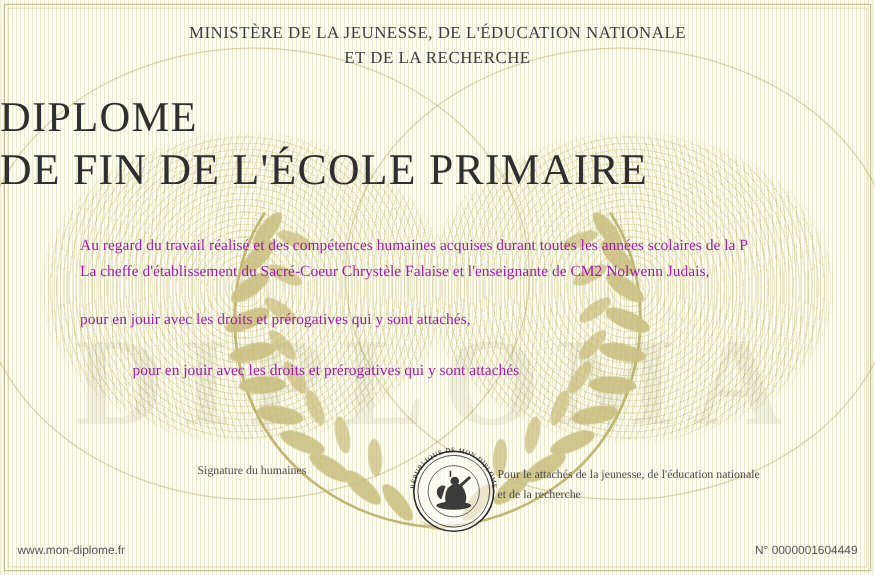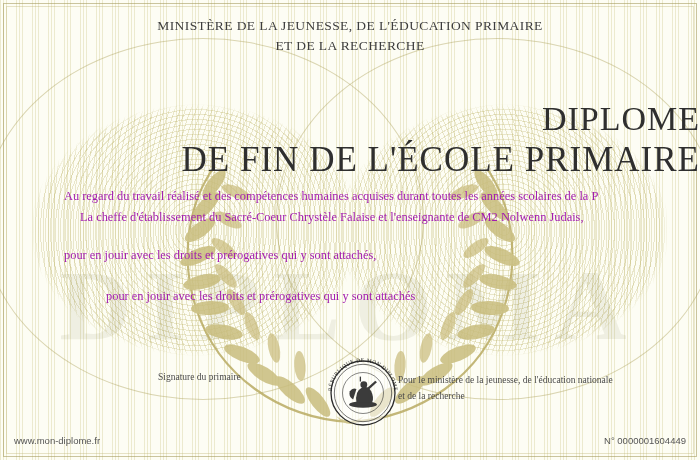--- a/index.html
+++ b/index.html
@@ -109,42 +109,41 @@
     font-variant: small-caps;
     color: #3d3d3d;
     line-height: 1.5;
   }
   .ministry .line2 { display: block; }
 
   .title {
     position: absolute;
     top: 74px;
     left: 0; right: 0;
-    text-align: right;
+    text-align: left;
     font-size: 34px;
     letter-spacing: 1px;
     color: #2f2f2f;
     line-height: 1.22;
-    margin-top: 24px;
   }
   .title .t2 { display: block; font-size: 35px; font-family: Liberation Serif, serif; }
 
   
   .body-text {
     position: absolute;
     top: 186px;
     left: 28px;
     right: 18px;
     font-size: 12.4px;
     line-height: 1.72;
     color: #a21caf;
   }
   .body-text p { margin: 0; }
   .para-first  { margin-left: 36px !important; white-space: nowrap; }
-  .para-second { margin-left: 36px !important; padding-left: 16px; }
+  .para-second { margin-left: 36px !important; }
   .para-third  { margin-left: 36px !important; }
   .para-gap    { height: 16px; }
   .para-rights { margin-left: 36px !important; }
   .para-rights2 { margin-left: 78px !important; margin-top: 20px !important; }
 
   
   .sig-left {
     position: absolute;
     left: 158px;
     top: 372px;
@@ -255,40 +254,40 @@
         <ellipse cx="308" cy="186" rx="15" ry="5.6" transform="rotate(-68 308 186)"></ellipse>
         <ellipse cx="286" cy="208" rx="15" ry="5.6" transform="rotate(-78 286 208)"></ellipse>
         <ellipse cx="260" cy="226" rx="15" ry="5.6" transform="rotate(-86 260 226)"></ellipse>
       </g>
 
       <path d="M196 276 q14 10 28 0 q-14 16 -28 0 z" opacity="0.9"></path>
     </g>
   </svg>
 
   <div class="ministry">
-    <span>MINISTÈRE DE LA JEUNESSE, DE L'ÉDUCATION PRIMAIRE</span>
+    <span>MINISTÈRE DE LA JEUNESSE, DE L'ÉDUCATION NATIONALE</span>
     <span class="line2">ET DE LA RECHERCHE</span>
   </div>
 
   <div class="title">
     <span>DIPLOME</span>
     <span class="t2">DE FIN DE L'ÉCOLE PRIMAIRE</span>
   </div>
 
   <div class="body-text">
     <p class="para-first">Au regard du travail réalisé et des compétences humaines acquises durant toutes les années scolaires de la P</p>
     <p class="para-second">La cheffe d'établissement du Sacré-Coeur Chrystèle Falaise et l'enseignante de CM2 Nolwenn Judais,</p>
     <div class="para-gap"></div>
     <p class="para-rights">pour en jouir avec les droits et prérogatives qui y sont attachés,</p>
     <p class="para-rights2">pour en jouir avec les droits et prérogatives qui y sont attachés</p>
   </div>
 
-  <div class="sig-left">Signature du primaire</div>
+  <div class="sig-left">Signature du humaines</div>
   <div class="sig-right">
-    <div>Pour le ministère de la jeunesse, de l'éducation nationale</div>
+    <div>Pour le attachés de la jeunesse, de l'éducation nationale</div>
     <div>et de la recherche</div>
   </div>
 
   <svg class="seal" viewBox="0 0 100 100">
     <defs>
       <path id="sealArc" d="M 50,50 m -38,0 a 38,38 0 1,1 76,0" transform="rotate(-8 50 50)"></path>
       <path id="sealArcText" d="M 12,50 a 38,38 0 1,1 76,0"></path>
     </defs>
     <circle cx="50" cy="50" r="39" fill="rgba(255,255,255,0.55)" stroke="#2b2b2b" stroke-width="1.6"></circle>
     <circle cx="50" cy="50" r="35" fill="none" stroke="#2b2b2b" stroke-width="0.8"></circle>

